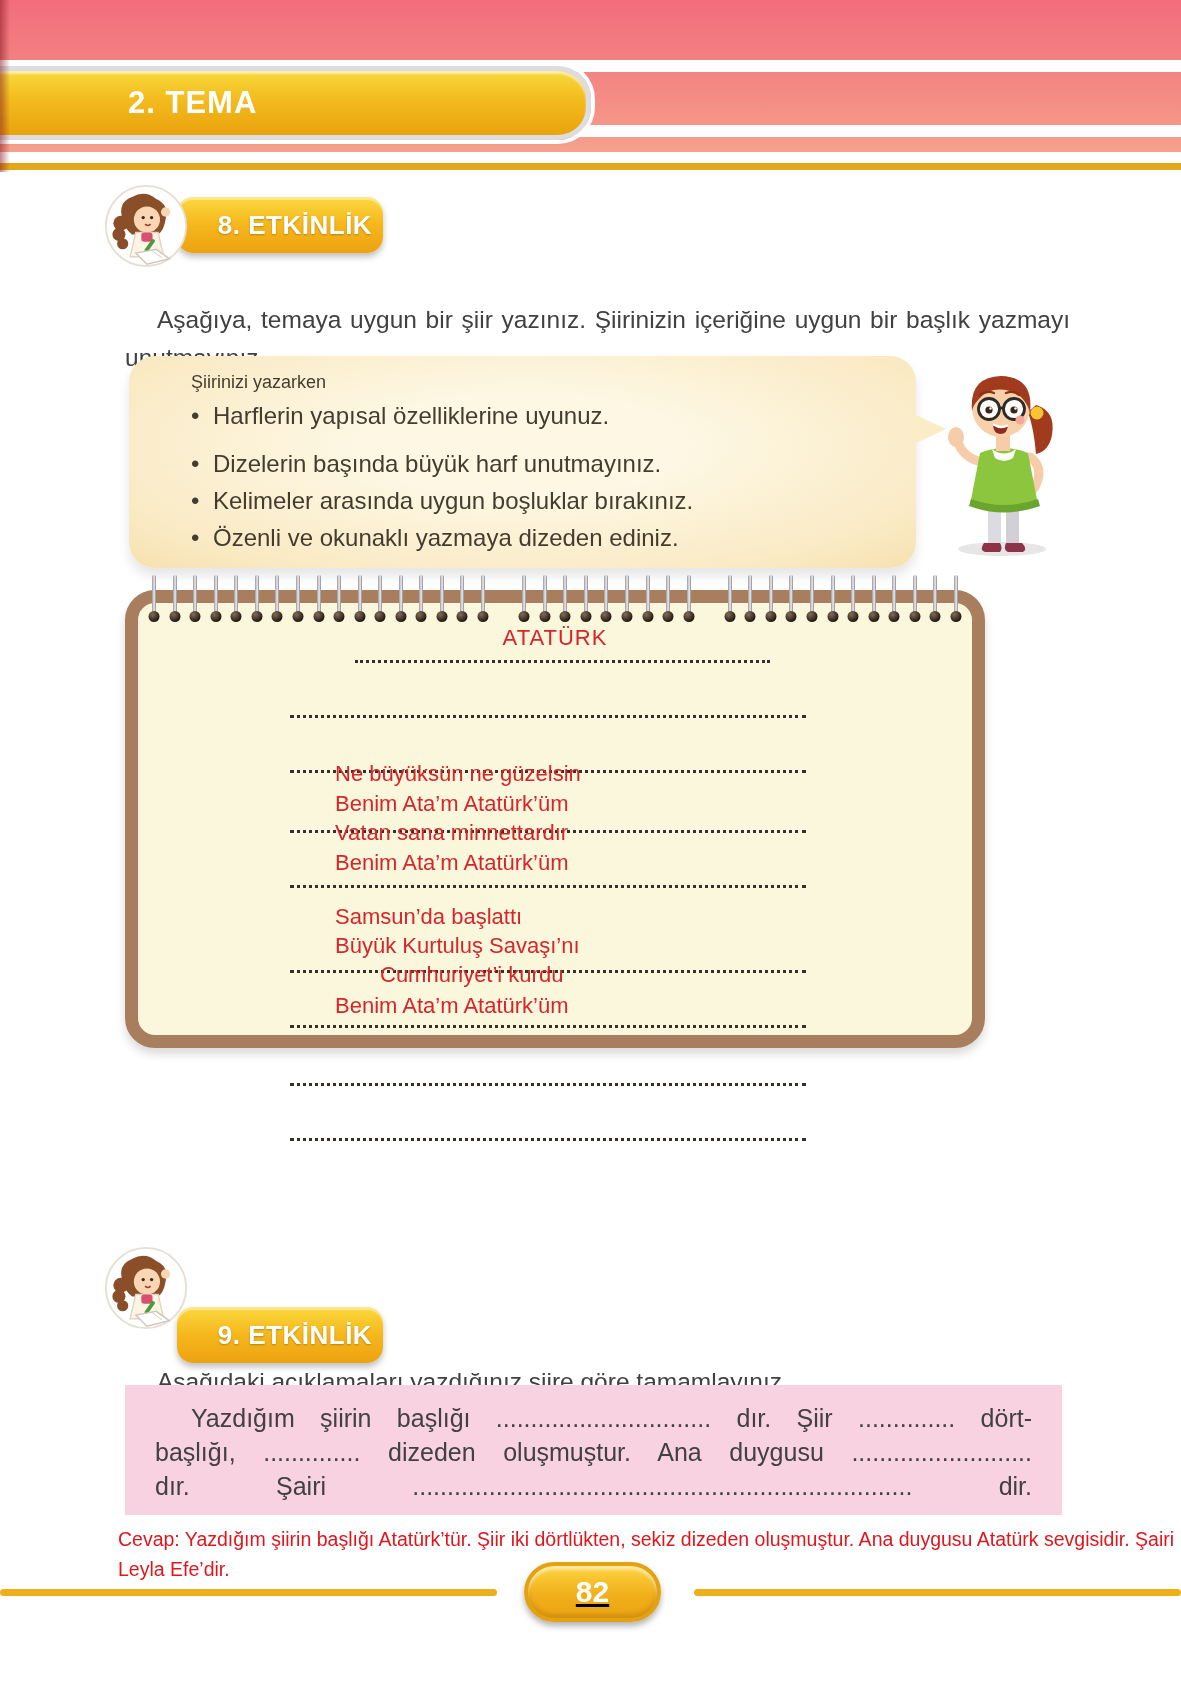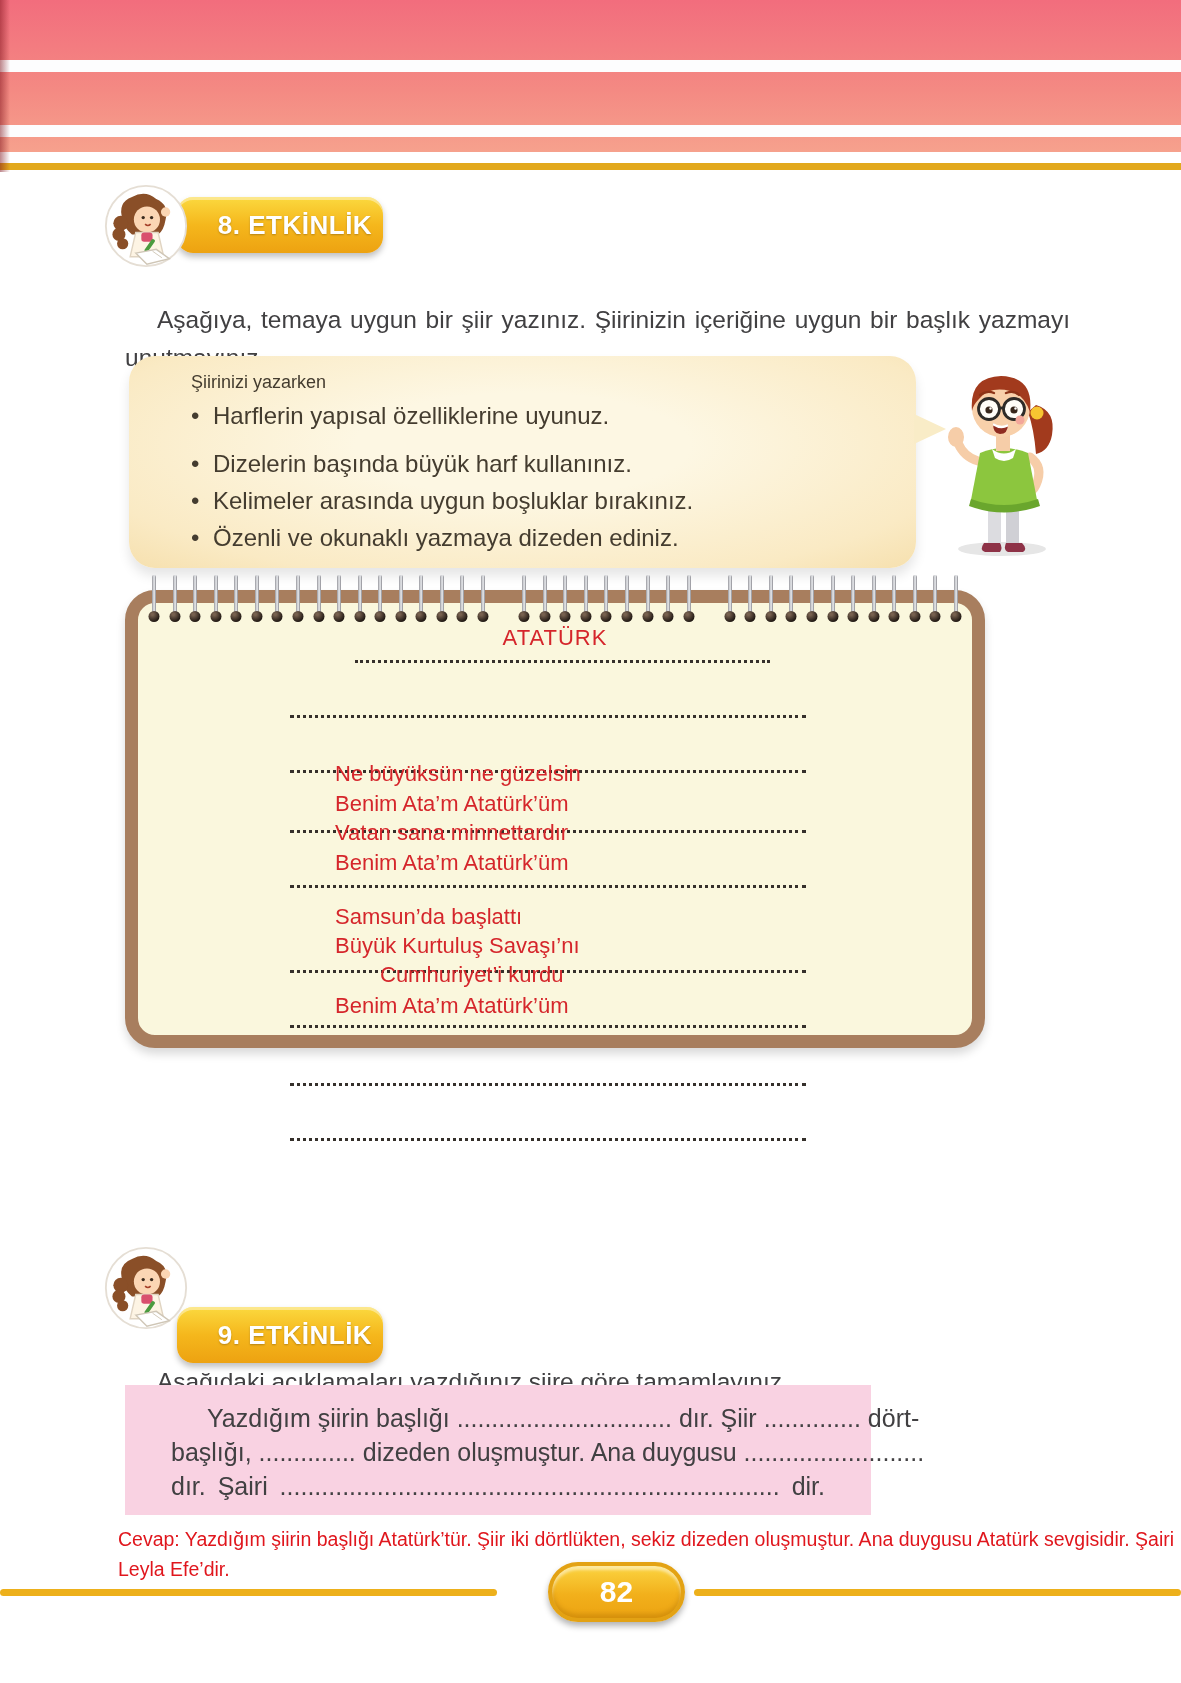--- a/index.html
+++ b/index.html
@@ -68,47 +68,50 @@
   .dotted{position:absolute;height:0;border-bottom:3.2px dotted #35302b;}
   .d-short{top:57px;left:217px;width:415px;}
   .d-full{left:152px;width:516px;}
   .dl1{top:112px;} .dl2{top:167px;} .dl3{top:227px;} .dl4{top:282px;}
   .dl5{top:367px;} .dl6{top:422px;} .dl7{top:480px;} .dl8{top:535px;}
   .poem-line{position:absolute;left:197px;color:#d5262b;font-size:22px;white-space:nowrap;}
   .pl0{top:158px;} .pl1{top:188px;} .pl2{top:217px;} .pl3{top:247px;}
   .pl4{top:301px;} .pl5{top:330px;} .pl6{top:359px;margin-left:45px;} .pl7{top:390px;}
 
   
-  .pink-box{position:absolute;left:125px;top:1385px;width:746px;height:130px;background:#f9d2e2;
-          padding:16px 46px;box-sizing:border-box;}
+  .pink-box{position:absolute;left:125px;top:1385px;width:937px;height:130px;background:#f9d2e2;
+          padding:16px 30px;box-sizing:border-box;}
   .fill-line{font-size:25px;color:#414042;line-height:34px;text-align:justify;text-align-last:justify;
           white-space:nowrap;}
   .fill-line.first{text-indent:36px;}
 
   .answer{position:absolute;left:118px;top:1524px;width:1066px;color:#e0161d;
           font-size:19.5px;line-height:30px;}
 
   
   .footer-line{position:absolute;top:1589px;height:7px;background:#edb01b;border-radius:4px;}
   .fl-left{left:0;width:497px;} .fl-right{left:694px;width:487px;}
-  .page-badge{position:absolute;left:548px;top:1562px;width:137px;height:60px;border-radius:30px;
+  .page-badge{position:absolute;left:524px;top:1562px;width:137px;height:60px;border-radius:30px;
           background:linear-gradient(180deg,#fbd441 0%,#f2b01b 55%,#eca312 100%);
           border:4px solid #e3a214;box-sizing:border-box;
           box-shadow:0 4px 6px rgba(0,0,0,.3),inset 0 4px 3px rgba(255,255,255,.5),inset 0 -4px 4px rgba(170,110,0,.35);
-          display:flex;align-items:center;justify-content:center;}
+          display:flex;align-items:center;justify-content:center;text-decoration:underline;}
   .page-number{color:#ffffff;font-size:30px;font-weight:bold;}
 </style>
 </head>
 <body>
 
 <div class="page">
 
   <header class="header">
     <div class="white-strip strip-top"></div>
     <div class="white-strip strip-bottom"></div>
+    <div class="tema-banner">
+      <span class="tema-label">2. TEMA</span>
+    </div>
   </header>
   <div class="edge-shadow"></div>
   <div class="gold-rule"></div>
 
   <svg class="badge-icon icon8" viewBox="0 0 90 90">
     <circle cx="45" cy="45" r="43" fill="#ffffff" stroke="#e5ded4" stroke-width="2"></circle>
     <path d="M20 38 Q14 20 30 14 Q44 6 56 16 Q70 22 66 38 Q64 50 58 54 L30 54 Q22 48 20 38 Z" fill="#8a4f28"></path>
     <circle cx="18" cy="42" r="8" fill="#8a4f28"></circle>
       <circle cx="16" cy="54" r="7" fill="#8a4f28"></circle>
     <circle cx="20" cy="64" r="6" fill="#8a4f28"></circle>
@@ -128,21 +131,21 @@
   </div>
 
   <p class="instruction instr8">Aşağıya, temaya uygun bir şiir yazınız. Şiirinizin içeriğine uygun bir başlık yazmayı unutmayınız.</p>
 
   <div class="tips-bubble">
     <div class="tips-title">Şiirinizi yazarken</div>
     <div class="tip-row tr0">
       <span class="tip-bullet">•</span><span>Harflerin yapısal özelliklerine uyunuz.</span>
     </div>
     <div class="tip-row tr1">
-      <span class="tip-bullet">•</span><span>Dizelerin başında büyük harf kullanınız.</span>
+      <span class="tip-bullet">•</span><span>Dizelerin başında büyük harf unutmayınız.</span>
     </div>
     <div class="tip-row tr2">
       <span class="tip-bullet">•</span><span>Kelimeler arasında uygun boşluklar bırakınız.</span>
     </div>
     <div class="tip-row tr3">
       <span class="tip-bullet">•</span><span>Özenli ve okunaklı yazmaya dizeden ediniz.</span>
     </div>
     <div class="bubble-tail"></div>
   </div>
 

